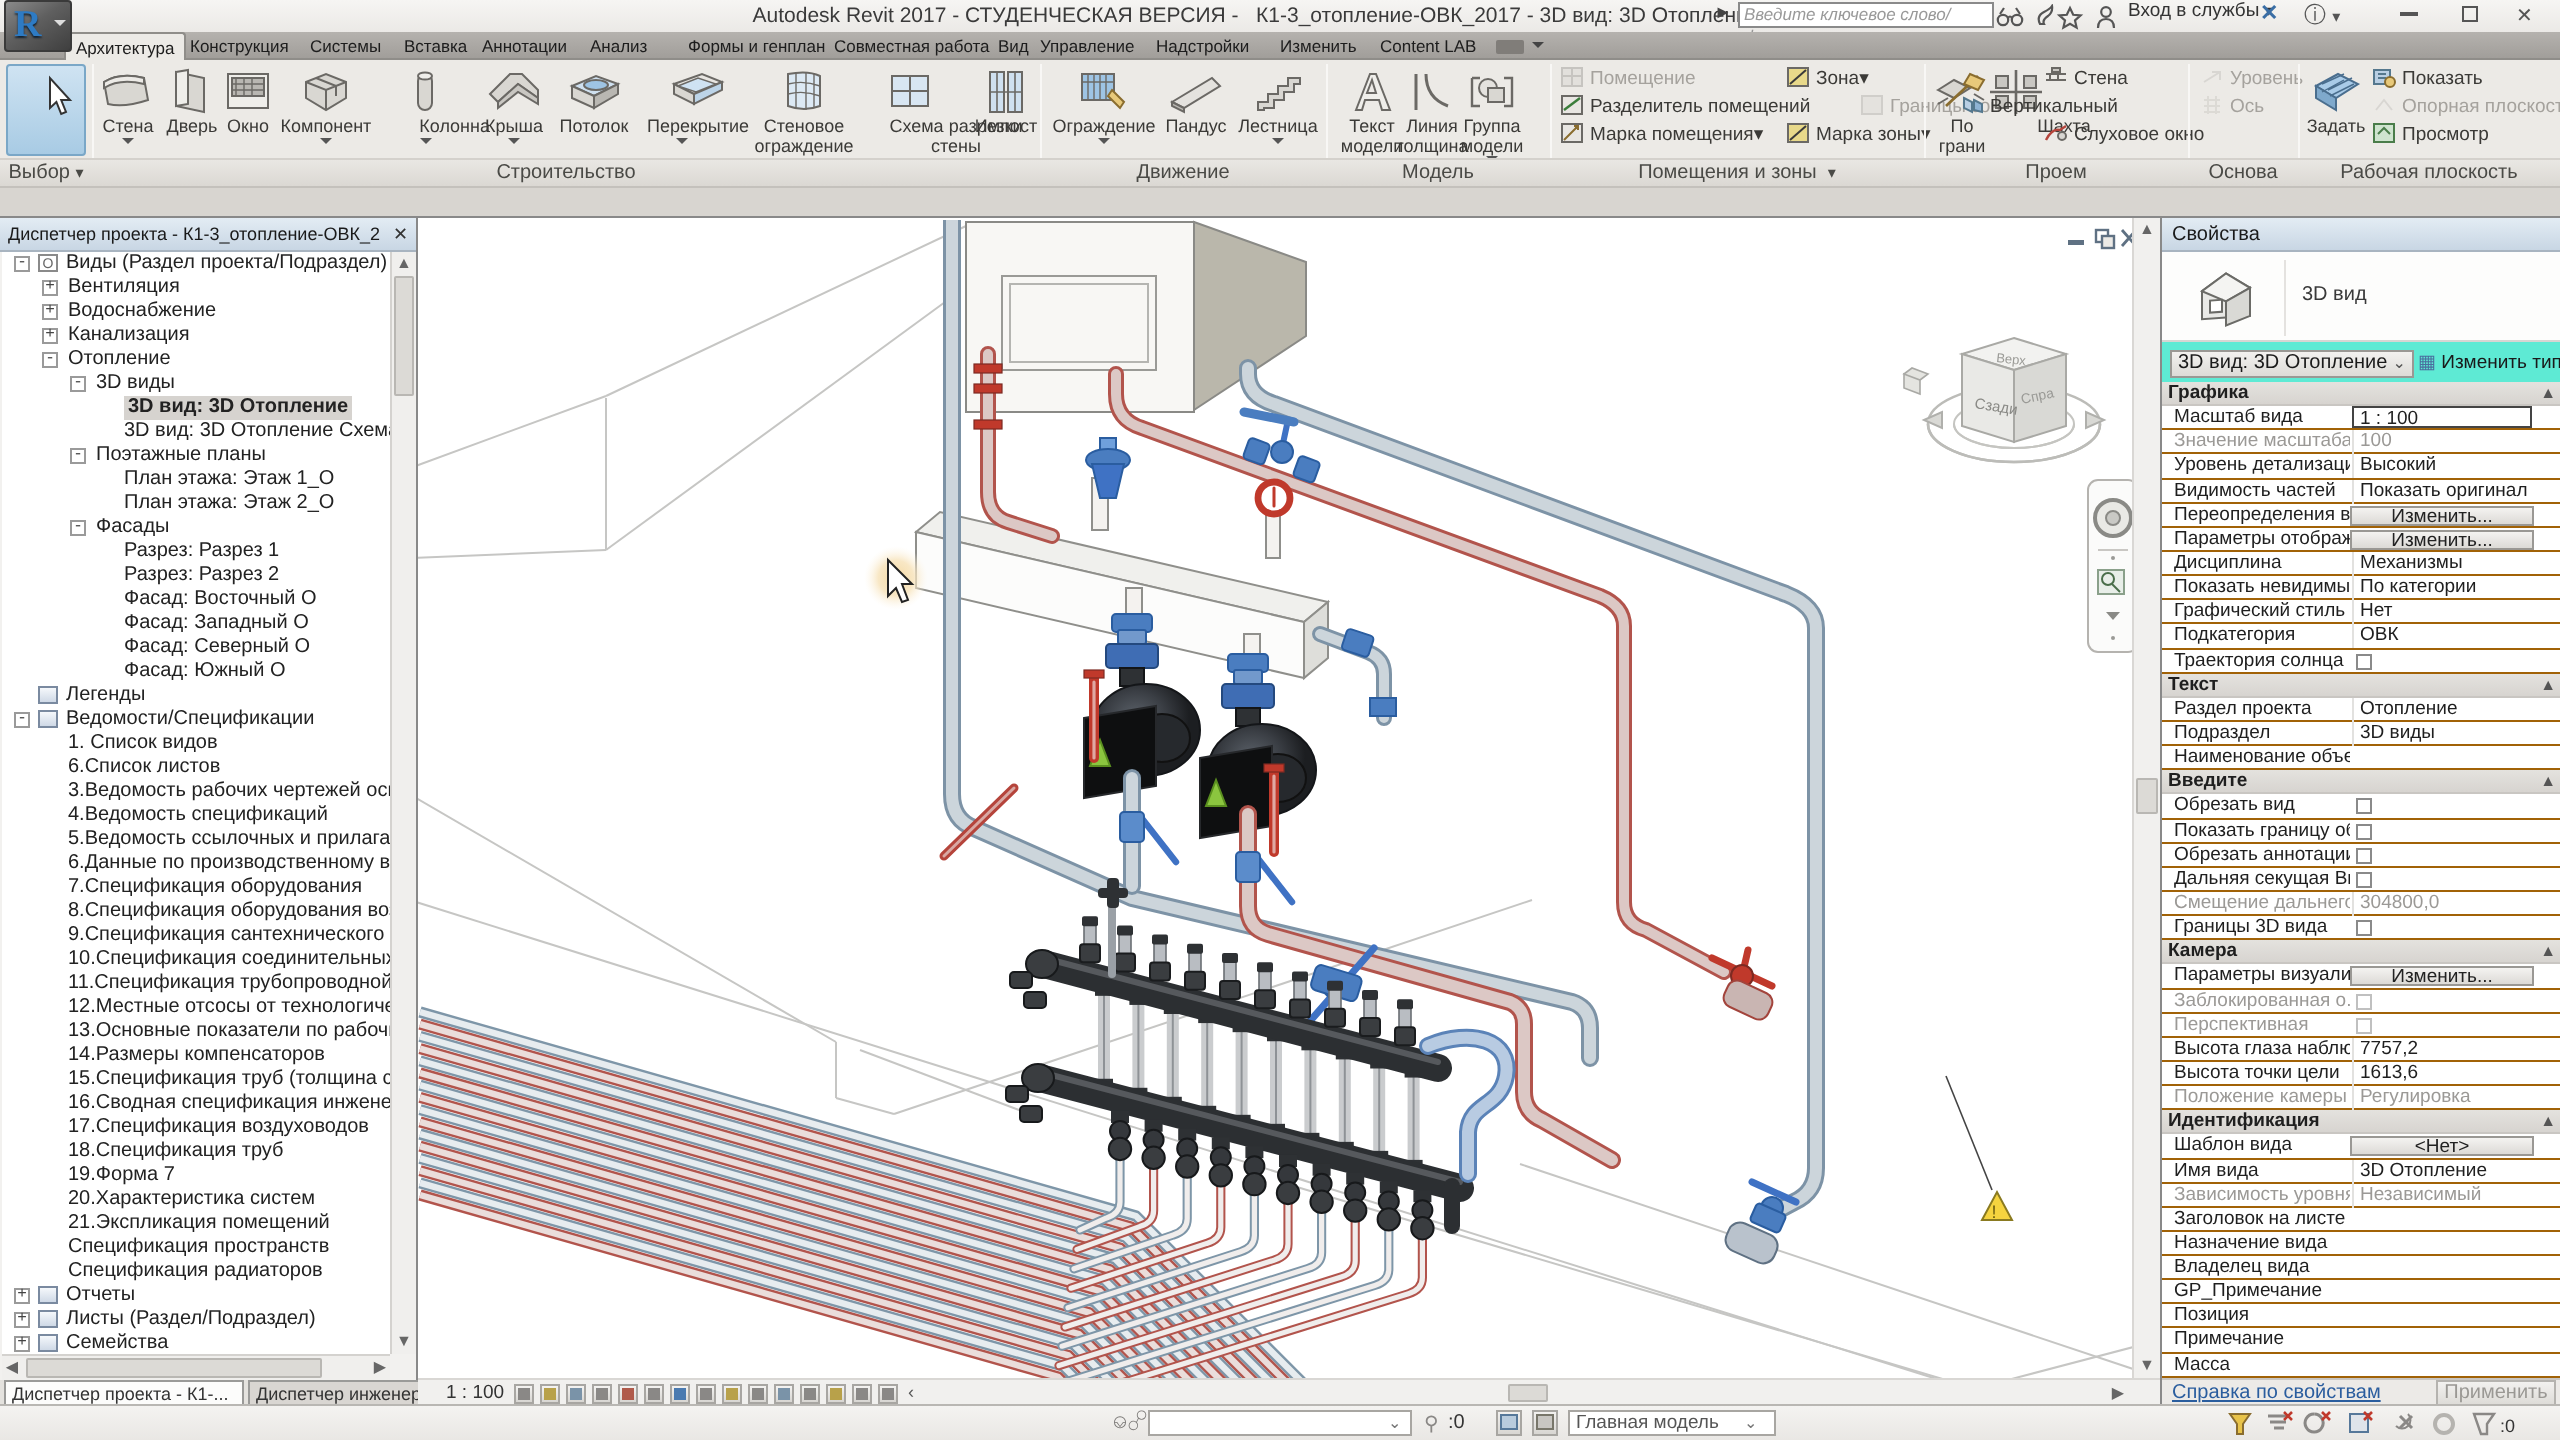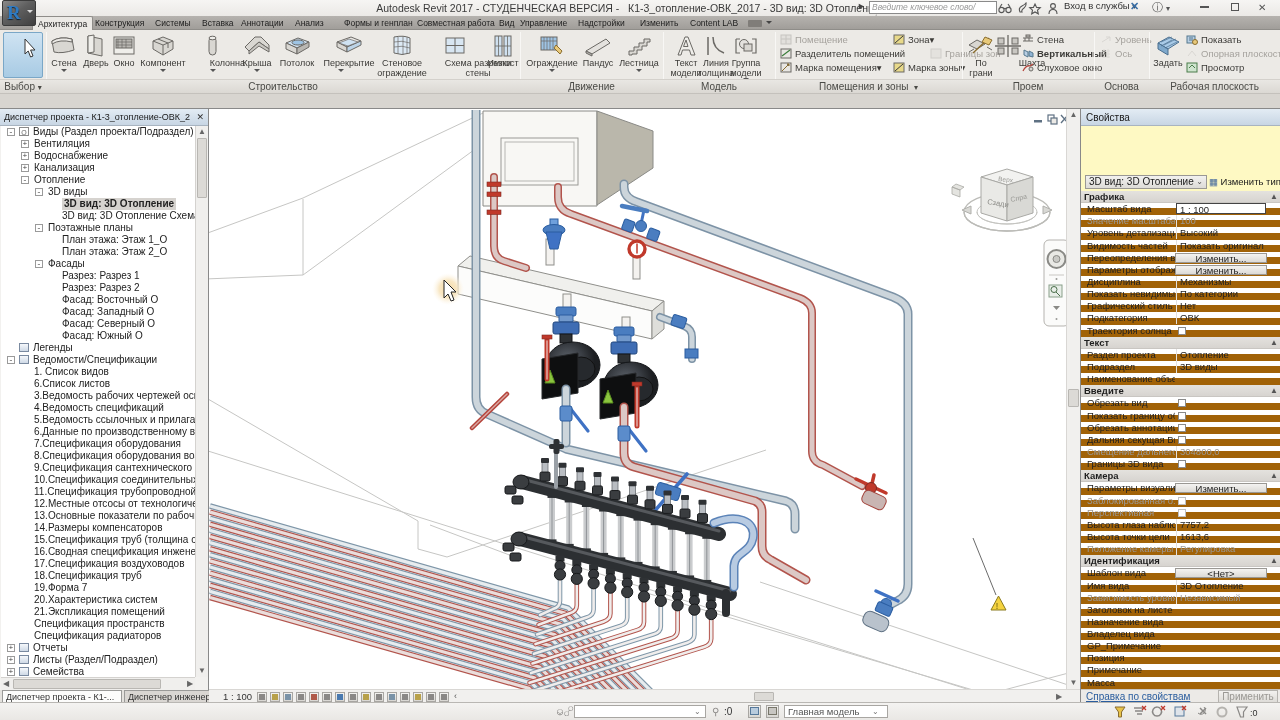--- a/index.html
+++ b/index.html
@@ -43,27 +43,27 @@
 #lptabs{left:0;top:581px;width:208px;height:13px;background:#e4e2de;font-size:9px;color:#333;}
 .ltab{position:absolute;top:0;height:13px;line-height:12px;padding:0 3px;border:1px solid #9a9a98;border-bottom:none;background:#d9d6d2;white-space:nowrap;overflow:hidden;}
 .ltab.act{background:#fcfcfb;}
 
 #vp{left:209px;top:0;width:871px;height:594px;background:#fff;border-top:1px solid #898989;}
 #vpvscroll{left:857px;top:0;width:14px;height:580px;background:#f1f0ee;border-left:1px solid #d9d7d4;}
 #vpbottom{left:0;top:580px;width:871px;height:14px;background:#f1f0ee;border-top:1px solid #d9d7d4;font-size:9.5px;color:#333;}
 .sarrow{position:absolute;color:#666;font-size:8px;line-height:12px;text-align:center;}
 .sthumb{position:absolute;background:#dcdad6;border:1px solid #b9b7b3;border-radius:1px;}
 
-#rpanel{left:1080px;top:0;width:200px;height:594px;background:#fef9c3;border-top:1px solid #898989;border-left:1px solid #898989;}
+#rpanel{left:1080px;top:0;width:200px;height:594px;background:#5eead4;border-top:1px solid #898989;border-left:1px solid #898989;}
 #rphead{left:0;top:0;width:199px;height:17px;background:linear-gradient(#e3ecf4,#c8d6e4);border-bottom:1px solid #a8b4c0;font-size:10px;color:#1a1a1a;line-height:17px;padding-left:5px;}
 #rpprev{left:0;top:17px;width:199px;height:45px;background:#fdfdfc;border-bottom:1px solid #d7d5d2;}
 #typesel{left:4px;top:66px;width:122px;height:14px;background:linear-gradient(#f2f1ef,#dddbd7);border:1px solid #9a9894;font-size:10px;line-height:12px;padding:0 3px;color:#1a1a1a;}
 #edittype{left:128px;top:66px;width:72px;height:14px;white-space:nowrap;font-size:9.5px;line-height:14px;color:#1a1a1a;}
 #pgrid{left:0;top:82px;width:199px;height:498px;background:#fff;font-size:10px;}
-.prow{position:relative;height:12.15px;line-height:12px;border-bottom:7px solid #a16207;white-space:nowrap;}
+.prow{position:relative;height:12.15px;line-height:12px;border-bottom:1px solid #a16207;white-space:nowrap;}
 .prow .pl{position:absolute;left:6px;top:0;width:88px;overflow:hidden;color:#1f1f1f;font-size:9.5px;}
 .prow .pv{position:absolute;left:95px;top:0;width:90px;overflow:hidden;color:#1f1f1f;border-left:1px solid #e2e1df;padding-left:3px;font-size:9.5px;}
 .prow.hdr{background:linear-gradient(#e4e2de,#d7d4d0);border-bottom:1px solid #c9c6c2;font-weight:bold;}
 .prow.hdr .pl{left:3px;width:170px;}
 .prow .pin{position:absolute;right:2px;top:0;color:#555;font-size:8px;font-weight:normal;}
 .pbtn{position:absolute;left:94px;top:1px;width:92px;height:10px;background:linear-gradient(#f4f3f1,#dcdad6);border:1px solid #9a9894;font-size:9.5px;line-height:9px;text-align:center;color:#222;}
 .pchk{position:absolute;left:97px;top:2px;width:8px;height:8px;border:1px solid #8a8a8a;background:#fff;}
 .gv{color:#9b9996 !important;}
 #rpbot{left:0;top:580px;width:199px;height:14px;background:#eceae7;border-top:1px solid #c9c6c2;font-size:10px;}
 
@@ -272,21 +272,21 @@
           <rect x="6" y="15" width="6" height="6"></rect>
           <rect x="20" y="15" width="6" height="6"></rect>
           <path d="M16 2 V24 M3 13 H29" stroke-width="1.3" fill="none"></path>
         </g>
       </svg></div>
 <div class="blabel" style="left:976px;width:64px;margin-left:24px;">Шахта</div>
 <div class="smallrow" style="left:1022px;top:3px;width:70px;"><svg width="12" height="11" viewBox="0 0 12 11" style="vertical-align:-2px;">
         <path d="M1 4 H11 M1 7 H11 M3 4 V7 M7 4 V7" stroke="#6b6965" fill="none"></path>
         <rect x="4" y="1" width="4" height="2" fill="#c9c7c2" stroke="#6b6965"></rect>
       </svg><span style="margin-left:3px;">Стена</span></div>
-<div class="smallrow" style="left:1022px;top:17px;width:70px;font-weight:bold;"><svg width="12" height="11" viewBox="0 0 12 11" style="vertical-align:-2px;">
+<div class="smallrow" style="left:980px;top:17px;width:70px;"><svg width="12" height="11" viewBox="0 0 12 11" style="vertical-align:-2px;">
         <path d="M2 2 L6 4 L6 9 L2 7 Z" fill="#b9cfe4" stroke="#55788e"></path>
         <path d="M7 3 L11 5 V9 L7 8 Z" fill="#8fb3d4" stroke="#55788e"></path>
       </svg><span style="margin-left:3px;">Вертикальный</span></div>
 <div class="smallrow" style="left:1022px;top:31px;width:70px;"><svg width="12" height="11" viewBox="0 0 12 11" style="vertical-align:-2px;">
         <path d="M1 9 Q4 3 8 4 L11 2" stroke="#b5443b" fill="none" stroke-width="1.2"></path>
         <circle cx="9" cy="7" r="2" fill="#d8d6d2" stroke="#6b6965"></circle>
       </svg><span style="margin-left:3px;">Слуховое окно</span></div>
 <div class="rlabelbar" style="left:962px;width:132px;">Проем</div>
 <div class="rsep" style="left:1094px;"></div>
 <div class="smallrow dis" style="left:1100px;top:3px;width:50px;"><svg width="12" height="11" viewBox="0 0 12 11" style="vertical-align:-2px;">
@@ -848,20 +848,30 @@
           <span style="position:absolute;left:182px;top:1px;width:10px;height:10px;background:linear-gradient(#f4f3f1,#d8d6d2);border:1px solid #a8a6a2;"></span>
           <span style="position:absolute;left:184px;top:3px;width:6px;height:6px;background:#8a8886;"></span>
           <span style="position:absolute;left:197px;top:0px;color:#555;font-size:9px;">‹</span>
         </div>
       <div class="sthumb" style="left:545px;top:2px;width:20px;height:9px;"></div>
       <div class="sarrow" style="right:16px;top:1px;width:10px;">▶</div>
     </div>
   </div>
   <div class="abs" id="rpanel">
     <div class="abs" id="rphead">Свойства</div>
+    <div class="abs" id="rpprev">
+        <div style="position:absolute;left:6px;top:4px;width:56px;height:38px;background:#fdfdfc;border-right:1px solid #e4e2df;"></div>
+<svg style="position:absolute;left:14px;top:6px;" width="36" height="34" viewBox="0 0 36 34">
+<polygon points="6,14 18,6 30,14 30,28 6,28" fill="#e9e9e6" stroke="#6b6b67" transform="skewY(-4)"></polygon>
+<polygon points="6,14 18,6 30,14 18,20" fill="#f4f4f2" stroke="#6b6b67" transform="skewY(-4)"></polygon>
+<polygon points="18,20 30,14 30,28 18,32" fill="#d9d9d5" stroke="#6b6b67" transform="skewY(-4)"></polygon>
+<rect x="10" y="19" width="6" height="6" fill="#fff" stroke="#6b6b67" transform="skewY(-4)"></rect>
+</svg>
+<span style="position:absolute;left:70px;top:16px;font-size:10px;color:#3a3a3a;">3D вид</span>
+      </div>
     <div class="abs" id="typesel">3D вид: 3D Отопление<span style="position:absolute;right:3px;font-size:8px;color:#555;">⌄</span></div>
     <div class="abs" id="edittype"><span style="color:#4a6e9e;">▦</span> Изменить тип</div>
     <div class="abs" id="pgrid">
 <div class="prow hdr">
           <span class="pl">Графика</span>
           <span class="pin">▲</span>
         </div>
 <div class="prow">
           <span class="pl">Масштаб вида</span>
           <span class="pv" style="border:1px solid #444;top:0px;height:11px;line-height:11px;background:#fff;">1 : 100</span>

